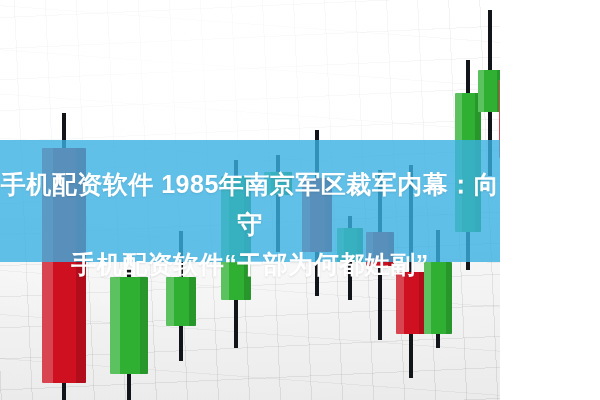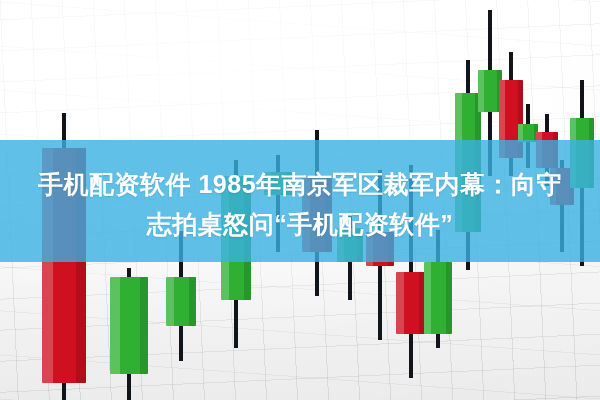--- a/index.html
+++ b/index.html
@@ -3,21 +3,21 @@
 <meta charset="utf-8">
 <title>Candlestick Banner</title>
 <style>
   html, body {
     margin: 0;
     padding: 0;
     background: #ffffff;
   }
   #stage {
     position: relative;
-    width: 600px;
+    width: 500px;
     height: 400px;
     overflow: hidden;
     background: #3b82f6;
     font-family: "Liberation Sans", "DejaVu Sans", sans-serif;
   }
 
   
   .bg-plate {
     position: absolute;
     inset: 0;
@@ -226,16 +226,16 @@
       <div class="candle">
         <div class="wick" style="left: 580px; top: 80px; height: 186px; background: rgb(17, 20, 24);"></div>
         <div class="body" style="left: 570px; width: 24px; top: 118px; height: 70px; background: rgb(47, 176, 51);"></div>
       </div>
     </div>
 
   <div class="band" id="band" style="top: 140px; height: 122px; background: rgba(58, 176, 226, 0.8);"></div>
 
   <div class="headline" id="headline" style="top: 164px; color: rgb(255, 255, 255);">
     <span class="l1">手机配资软件 1985年南京军区裁军内幕：向守</span>
-    <span class="l2">志拍桌怒问“手机配资软件”</span>
+    <span class="l2">手机配资软件“干部为何都姓副”</span>
   </div>
 
 </div>
 
 </body></html>

